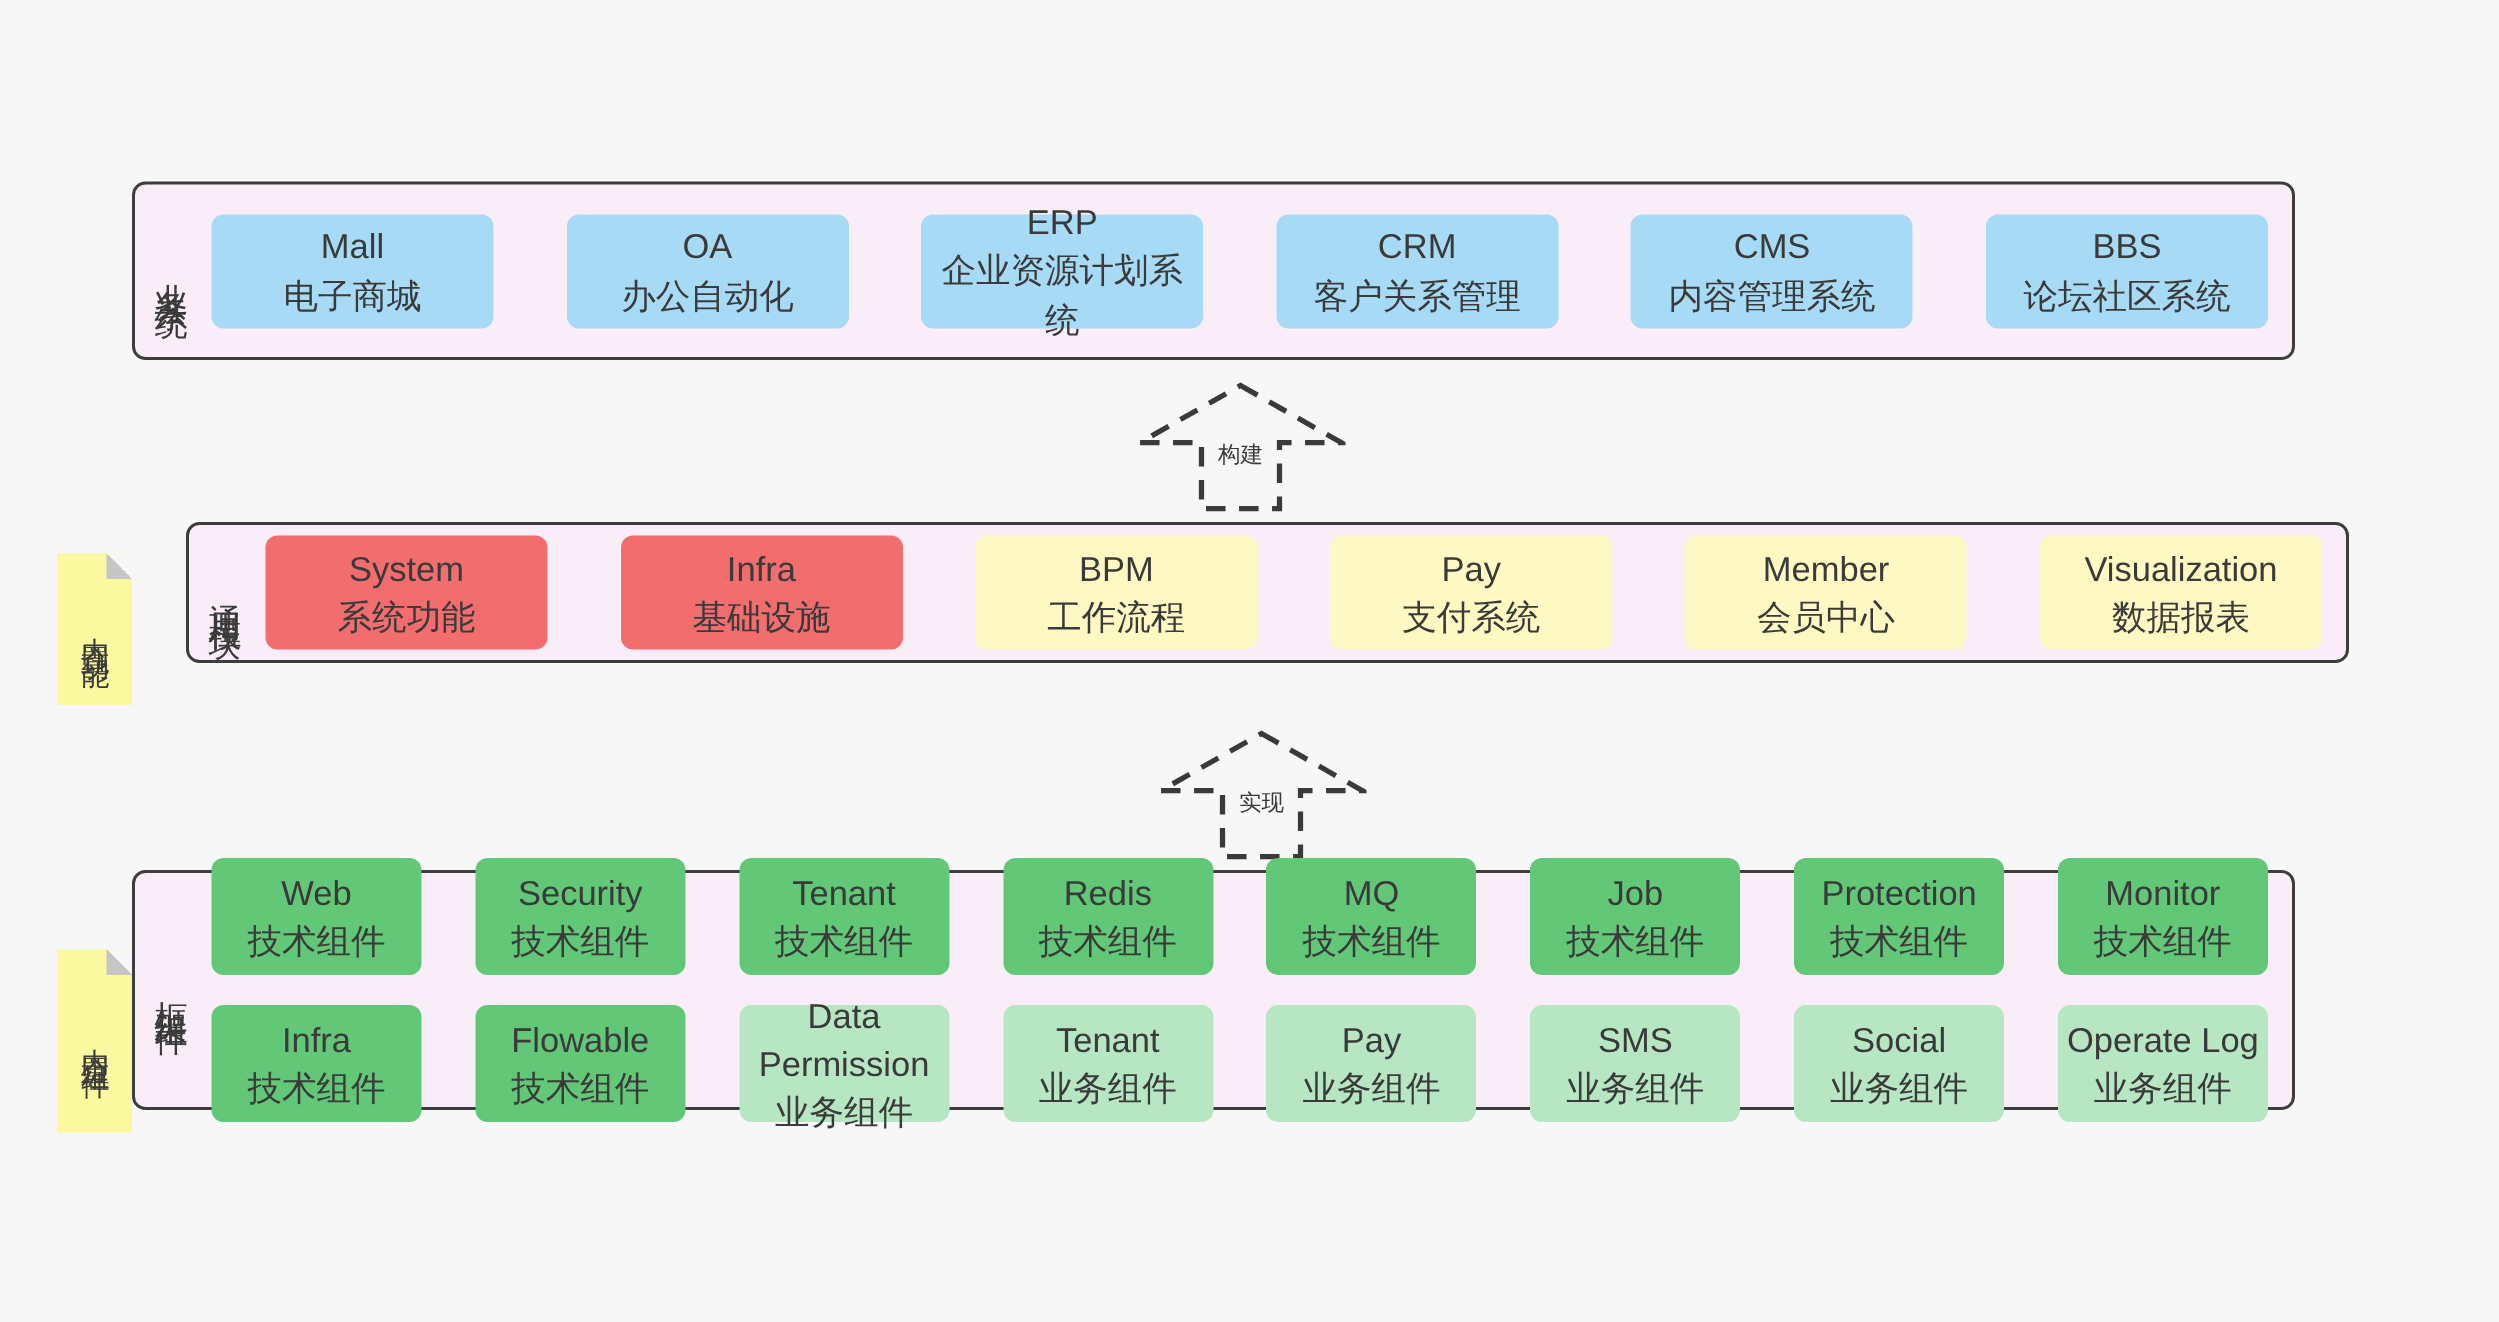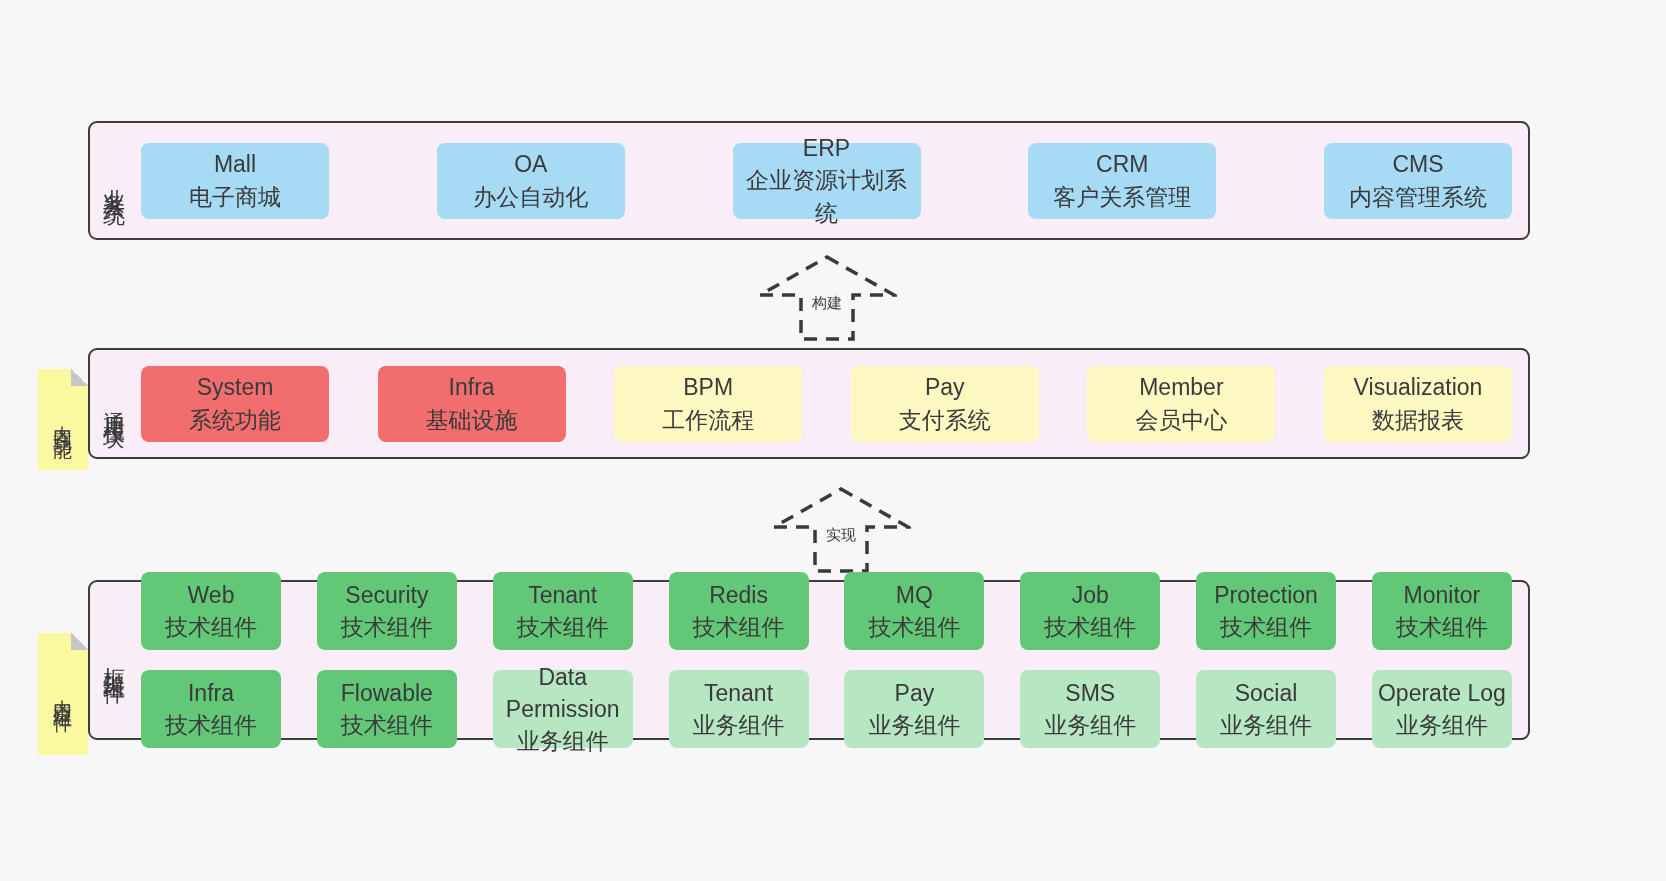--- a/index.html
+++ b/index.html
@@ -15,21 +15,21 @@
   
   .layer {
     position:absolute; left:88px; width:1442px;
     background:#f9eef7;
     border:2px solid #3d3d3d;
     border-radius:9px;
     box-sizing:border-box;
     display:flex; align-items:center;
   }
   #layer-business  { top:121px; height:119px; }
-  #layer-common    { top:348px; height:111px; }
+  #layer-common    { top:348px; height:94px;margin-left:36px; }
   #layer-framework { top:580px; height:160px; }
 
   .layer-title {
     writing-mode:vertical-rl; text-orientation:upright;
     font-size:22px; letter-spacing:5px; line-height:1;
     margin-left:13px; flex:0 0 auto; color:#3a3a3a;
   }
 
   .layer-content {
     flex:1; display:flex; justify-content:space-between; align-items:center;
@@ -105,20 +105,24 @@
       <span class="cn">企业资源计划系统</span>
     </div>
     <div class="box blue w-lg">
       <span class="en">CRM</span>
       <span class="cn">客户关系管理</span>
     </div>
     <div class="box blue w-lg">
       <span class="en">CMS</span>
       <span class="cn">内容管理系统</span>
     </div>
+    <div class="box blue w-lg">
+      <span class="en">BBS</span>
+      <span class="cn">论坛社区系统</span>
+    </div>
   </div>
 </div>
 
 <div class="arrow" id="arrow-build">
   <svg width="140" height="88" viewBox="0 0 140 88">
     <polygon points="70,3 137,41 96,41 96,85 44,85 44,41 3,41" fill="none" stroke="#3a3a3a" stroke-width="3.5" stroke-dasharray="13 9"></polygon>
   </svg>
   <span class="arrow-label">构建</span>
 </div>
 

